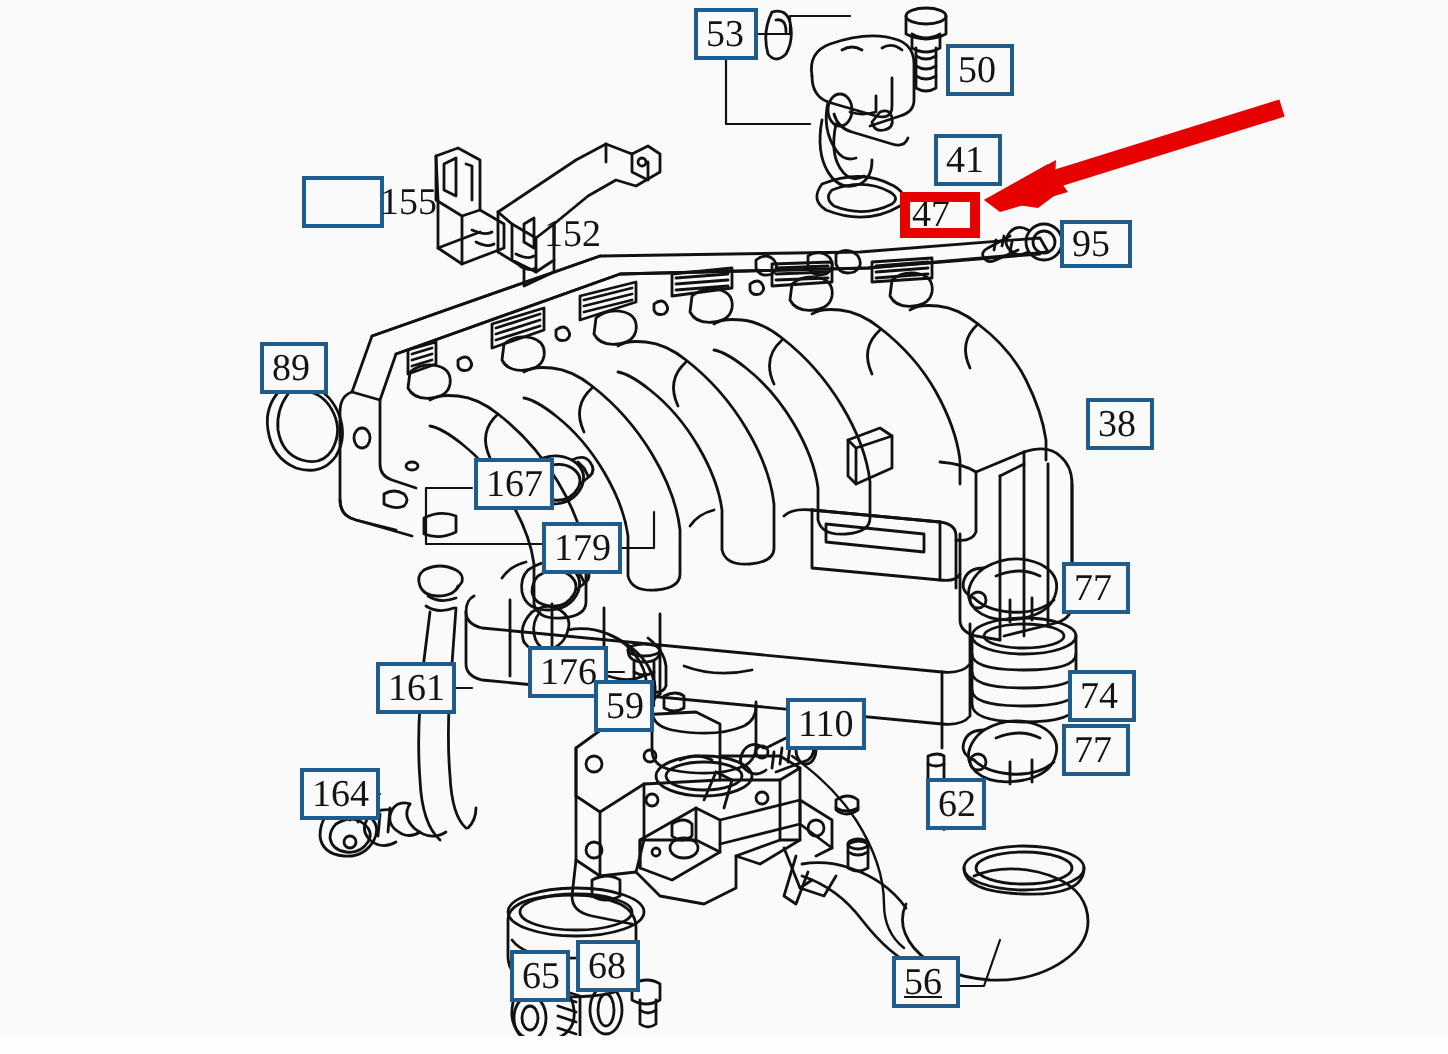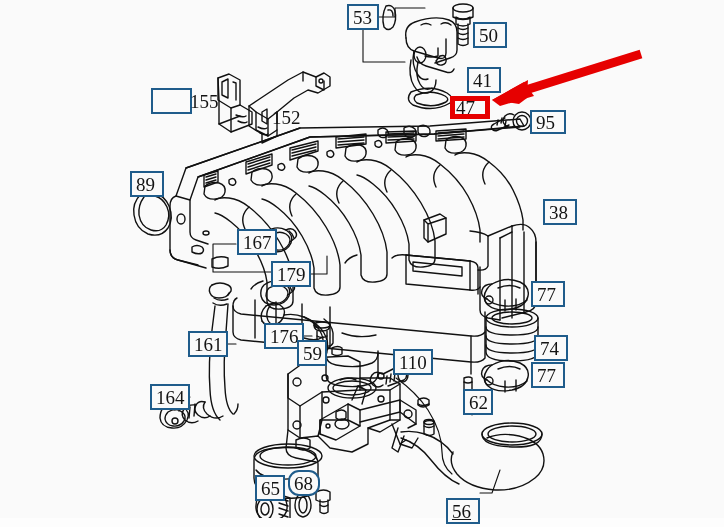--- a/index.html
+++ b/index.html
@@ -473,21 +473,21 @@
       </div>
       <div class="callout" style="left: 393px; top: 349px; width: 40px; height: 26px; --bc: #1f5c8b;">
         <span>110</span>
       </div>
       <div class="callout" style="left: 463px; top: 389px; width: 30px; height: 26px; --bc: #1f5c8b;">
         <span>62</span>
       </div>
       <div class="callout" style="left: 255px; top: 475px; width: 30px; height: 26px; --bc: #1f5c8b;">
         <span>65</span>
       </div>
-      <div class="callout" style="left: 288px; top: 470px; width: 32px; height: 26px; border-radius: 11px; --bc: #1f5c8b;">
+      <div class="callout" style="left: 288px; top: 470px; width: 32px; height: 26px; --bc: #1f5c8b;">
         <span>68</span>
       </div>
-      <div class="callout" style="left: 446px; top: 498px; width: 34px; height: 26px; text-decoration: underline; --bc: #1f5c8b;">
+      <div class="callout" style="left: 446px; top: 478px; width: 34px; height: 26px; text-decoration: underline; --bc: #1f5c8b;">
         <span>56</span>
       </div>
     </div>
 
 </div>
 
 </body></html>

